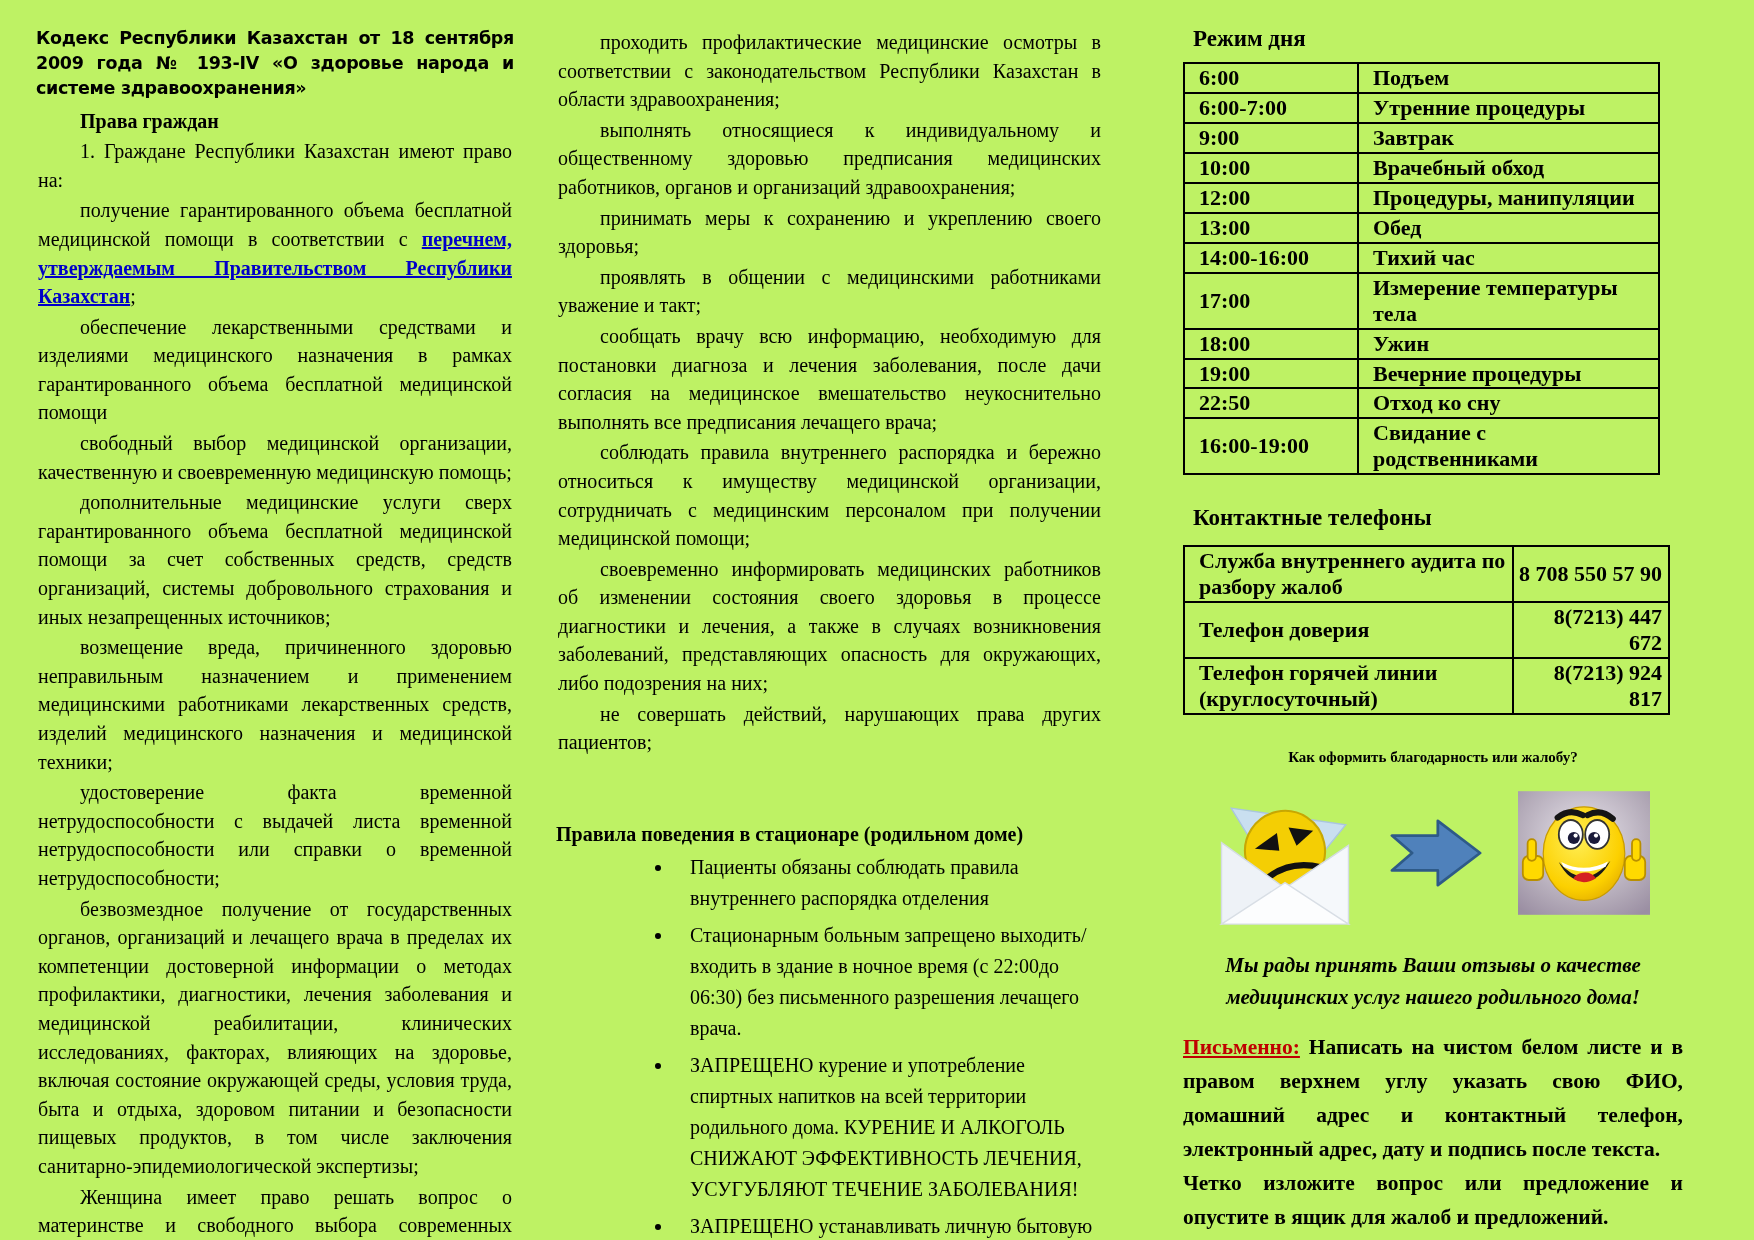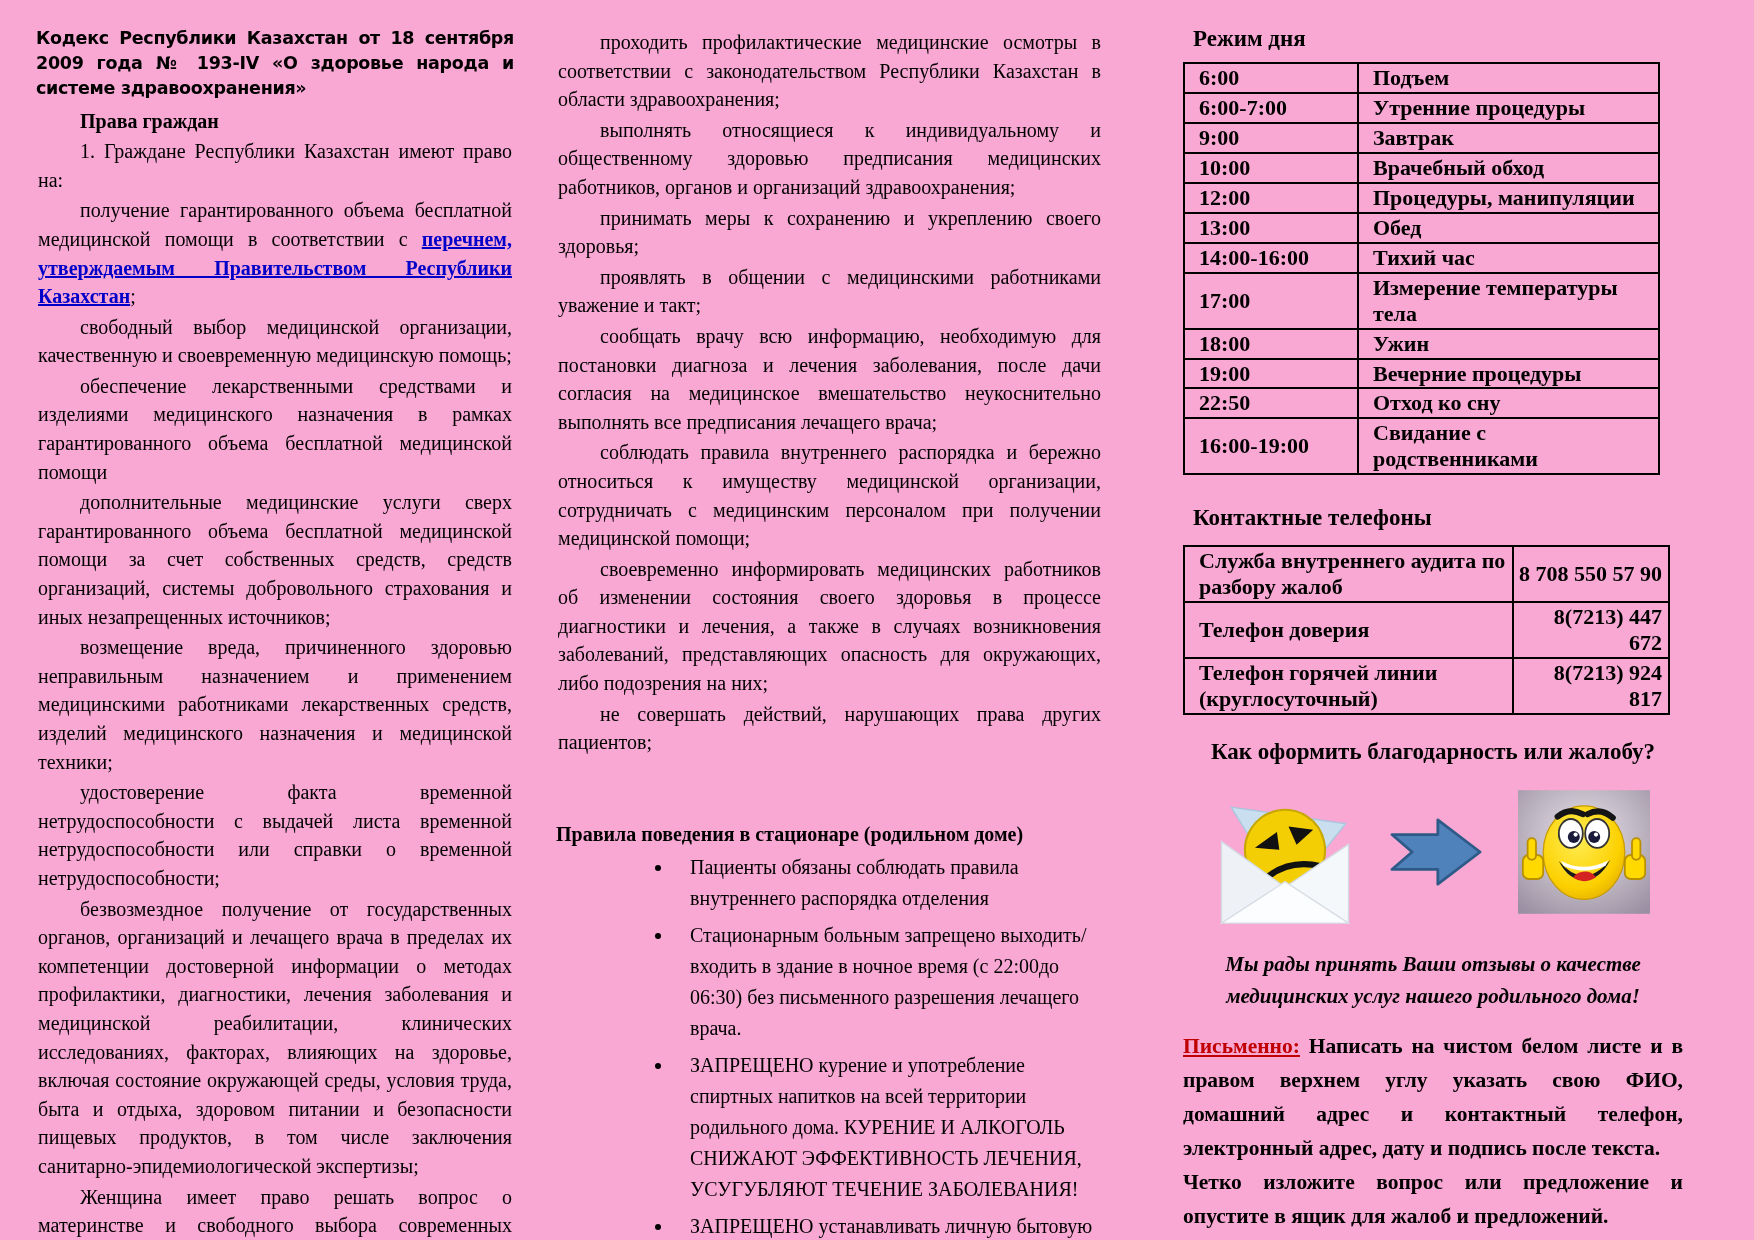--- a/index.html
+++ b/index.html
@@ -1,16 +1,16 @@
 <!DOCTYPE html>
 <html><head>
 <meta charset="utf-8">
 <style>
   html,body{margin:0;padding:0;background:#888;}
-  #page{position:relative;width:1754px;height:1240px;background:#f9a8d4;overflow:hidden;
+  #page{position:relative;width:1754px;height:1240px;background:#bef264;overflow:hidden;
         font-family:"Liberation Serif",serif;color:#000;}
   
   .col{position:absolute;top:26px;}
   #col-left{left:36px;width:478px;}
   #col-mid{left:556px;width:547px;}
   #col-right{left:1183px;width:500px;}
 
   
   .doc-title{font-family:"DejaVu Sans",sans-serif;font-weight:bold;font-size:17.5px;
              letter-spacing:-0.3px;line-height:1.42;text-align:justify;margin:0 0 6px 0;}
@@ -27,42 +27,42 @@
   .rc-heading{font-size:23px;font-weight:bold;margin:0 0 10px 10px;}
   table.rc-table{border-collapse:collapse;table-layout:fixed;}
   table.rc-table td{border:2.5px solid #000;font-size:22px;font-weight:bold;
                     padding:1px 6px 1px 14px;line-height:1.18;vertical-align:middle;}
   #schedule-table{width:477px;}
   #schedule-table td.t-time{width:152px;margin-top:20px;}
   #contacts-table{width:487px;margin-top:14px;}
   #contacts-table td.c-label{width:307px;}
   #contacts-table td.c-phone{text-align:right;padding-left:4px;}
 
-  .feedback-heading{font-size:23px;font-weight:bold;text-align:center;margin:24px 0 12px 0;}
+  .feedback-heading{font-size:15px;font-weight:bold;text-align:center;margin:34px 0 12px 0;}
   .feedback-row{display:flex;align-items:center;justify-content:center;gap:36px;height:150px;}
   .feedback-caption{font-size:21px;font-weight:bold;font-style:italic;text-align:center;
                     line-height:1.5;margin:22px 0 0 0;}
   .written-block{margin-top:18px;}
   .written-p{font-size:21.5px;font-weight:bold;line-height:1.58;text-align:justify;margin:0;}
   .red-label{color:#C00000;text-decoration:underline;}
 
   svg{display:block;}
 </style>
 </head>
 <body>
 
 <div id="page">
 
   <div id="col-left" class="col">
     <p class="doc-title">Кодекс Республики Казахстан от 18 сентября 2009 года № 193-IV «О здоровье народа и системе здравоохранения»</p>
     <p class="body-p bold">Права граждан</p>
     <p class="body-p">1. Граждане Республики Казахстан имеют право на:</p>
     <p class="body-p"><span>получение гарантированного объема бесплатной медицинской помощи в соответствии с </span><a class="doc-link">перечнем, утверждаемым Правительством Республики Казахстан</a><span>;</span></p>
+    <p class="body-p">обеспечение лекарственными средствами и изделиями медицинского назначения в рамках гарантированного объема бесплатной медицинской помощи</p>
     <p class="body-p">свободный выбор медицинской организации, качественную и своевременную медицинскую помощь;</p>
-    <p class="body-p">обеспечение лекарственными средствами и изделиями медицинского назначения в рамках гарантированного объема бесплатной медицинской помощи</p>
     <p class="body-p">дополнительные медицинские услуги сверх гарантированного объема бесплатной медицинской помощи за счет собственных средств, средств организаций, системы добровольного страхования и иных незапрещенных источников;</p>
     <p class="body-p">возмещение вреда, причиненного здоровью неправильным назначением и применением медицинскими работниками лекарственных средств, изделий медицинского назначения и медицинской техники;</p>
     <p class="body-p">удостоверение факта временной нетрудоспособности с выдачей листа временной нетрудоспособности или справки о временной нетрудоспособности;</p>
     <p class="body-p">безвозмездное получение от государственных органов, организаций и лечащего врача в пределах их компетенции достоверной информации о методах профилактики, диагностики, лечения заболевания и медицинской реабилитации, клинических исследованиях, факторах, влияющих на здоровье, включая состояние окружающей среды, условия труда, быта и отдыха, здоровом питании и безопасности пищевых продуктов, в том числе заключения санитарно-эпидемиологической экспертизы;</p>
     <p class="body-p">Женщина имеет право решать вопрос о материнстве и свободного выбора современных методов предупреждения нежелательной беременности в целях планирования семьи и охраны своего здоровья. Право граждан на охрану материнства обеспечивается:</p>
 
   </div>
 
   <div id="col-mid" class="col">
     <p class="body-p">проходить профилактические медицинские осмотры в соответствии с законодательством Республики Казахстан в области здравоохранения;</p>

